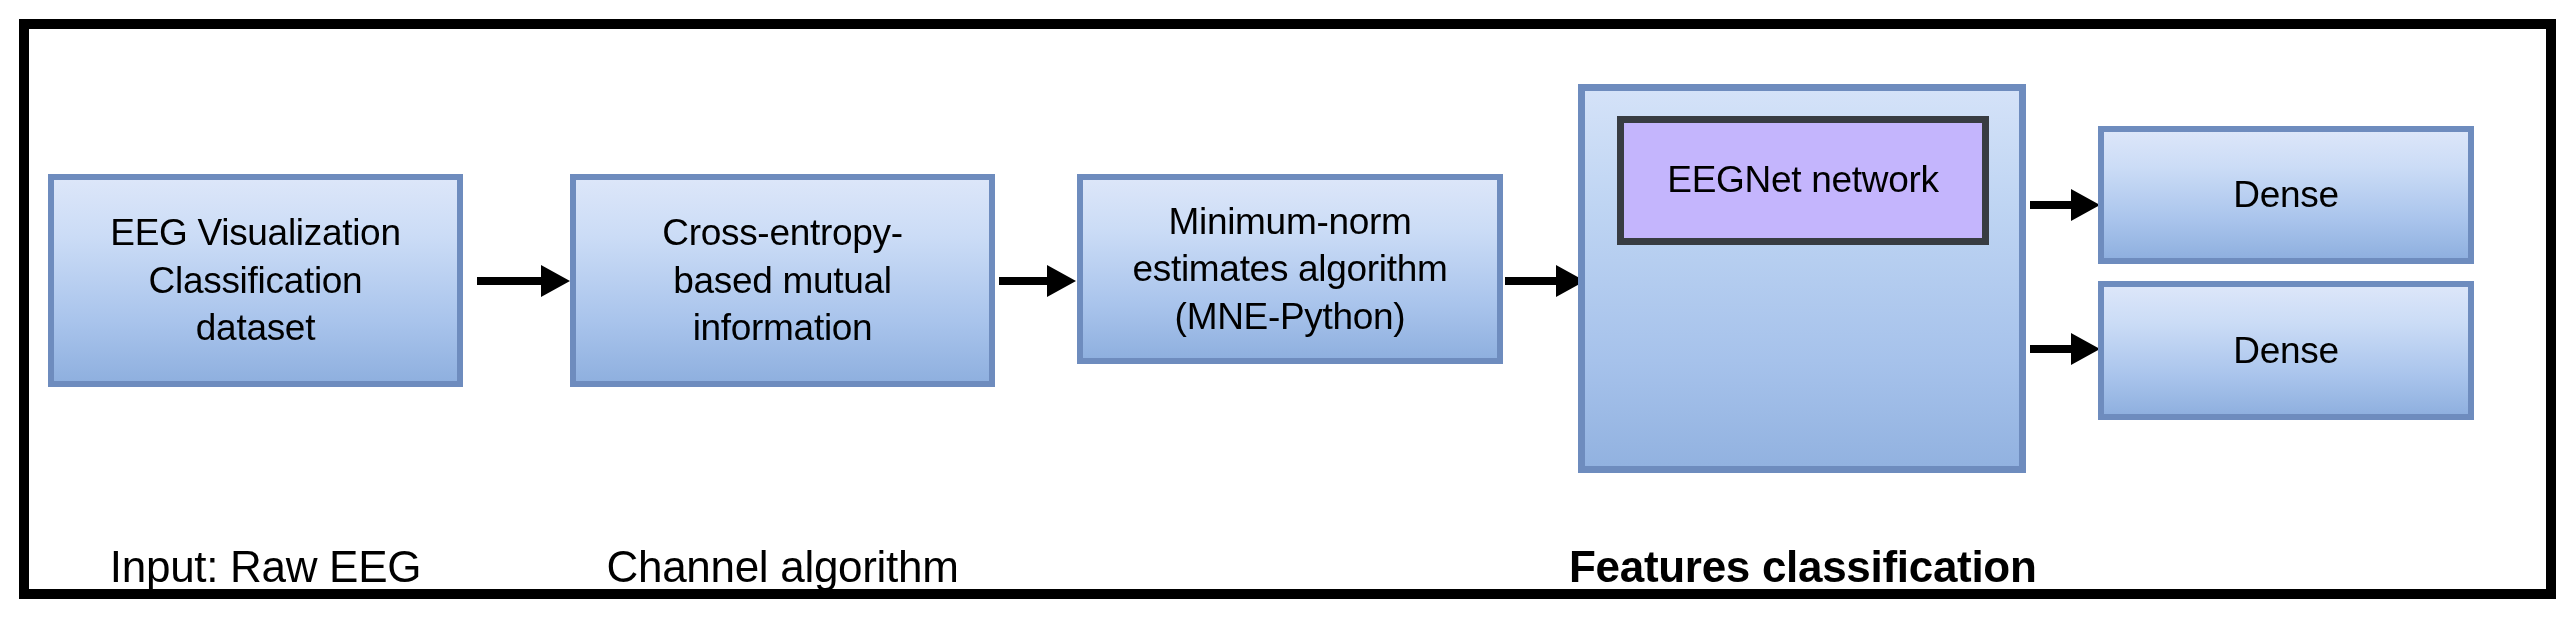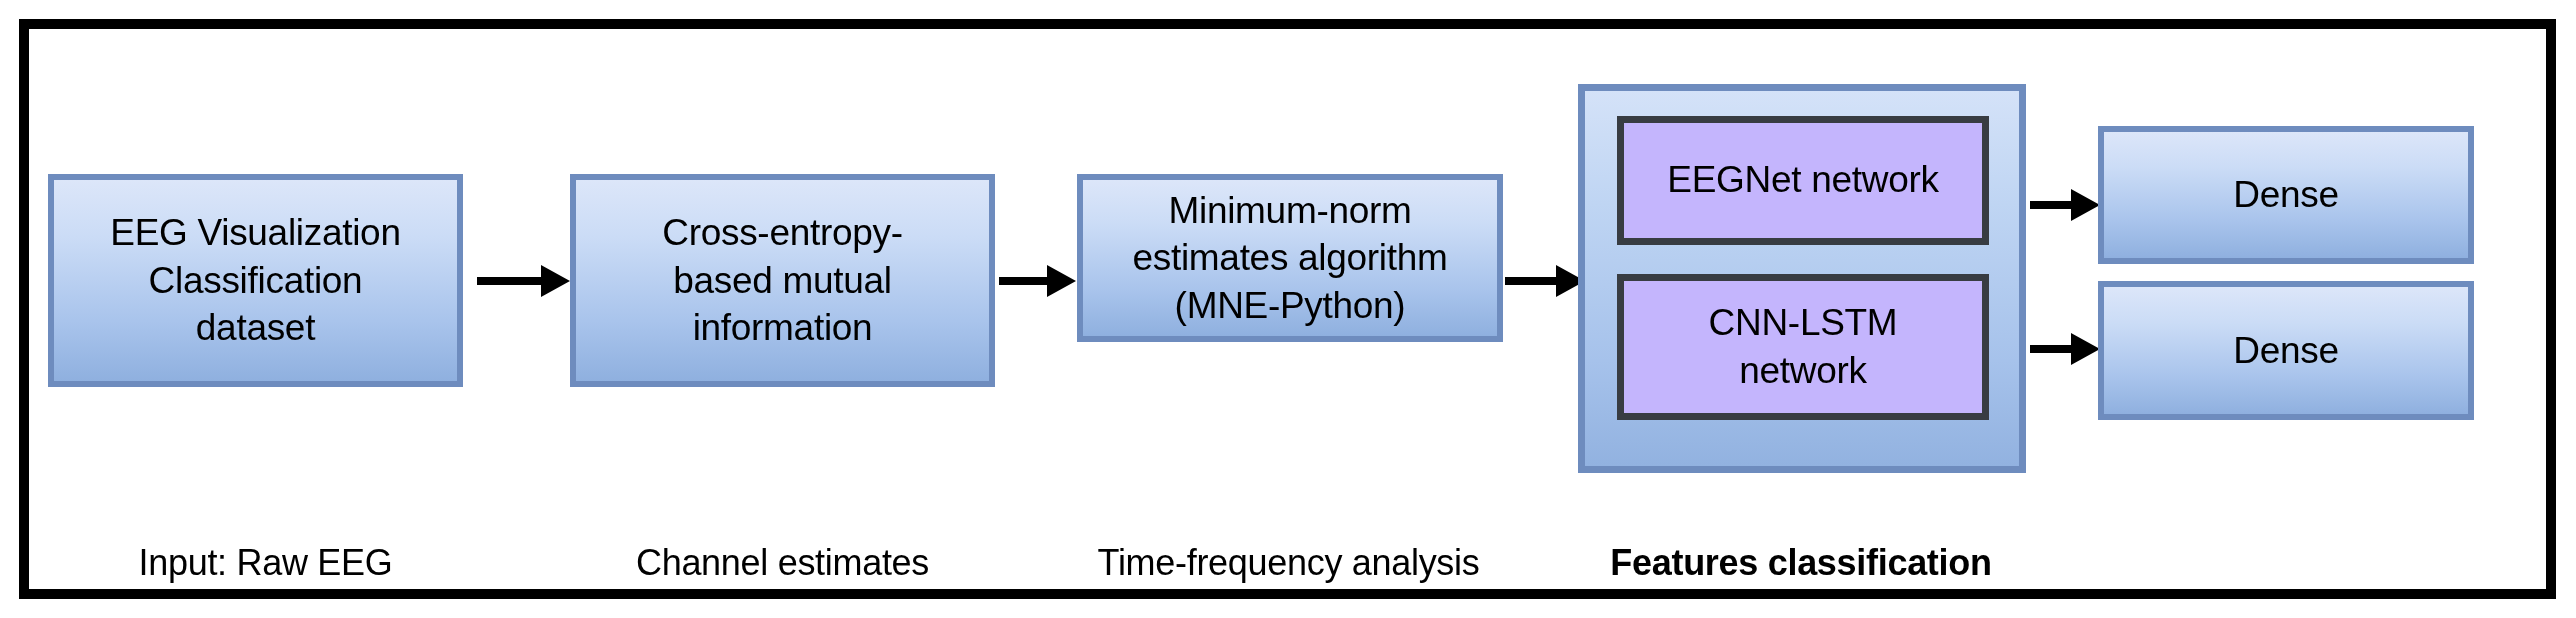--- a/index.html
+++ b/index.html
@@ -101,21 +101,21 @@
     border-top: 16px solid transparent;
     border-bottom: 16px solid transparent;
     border-left: 29px solid #000000;
   }
 
   
   .stage-label {
     position: absolute;
     text-align: center;
     color: #000000;
-    font-size: 36px;
+    font-size: 44px;
     font-family: "Liberation Sans", sans-serif;
     letter-spacing: -0.3px;
     white-space: nowrap;
   }
 </style>
 </head>
 <body>
 
 <div id="canvas">
 
@@ -136,42 +136,38 @@
     <span class="box-text">Cross-entropy-
 based mutual
 information</span>
   </div>
 
   <div class="arrow" style="left:999px; top:277px; width:77px;">
     <div class="shaft" style="width:50px;"></div>
     <div class="head" style="left:48px;"></div>
   </div>
 
-  <div class="flow-box" style="left:1077px; top:174px; width:426px; height:168px;justify-content:center;">
+  <div class="flow-box" style="left:1077px; top:174px; width:426px; height:190px;justify-content:center;">
     <span class="box-text">Minimum-norm
 estimates algorithm
 (MNE-Python)</span>
   </div>
 
   <div class="arrow" style="left:1505px; top:277px; width:81px;">
     <div class="shaft" style="width:53px;"></div>
     <div class="head" style="left:51px;"></div>
   </div>
 
   <div class="group-box" style="left:1578px; top:84px; width:448px; height:389px;">
   </div>
 
   <div class="sub-box" style="left:1617px; top:116px; width:372px; height:129px;">
     <span class="box-text">EEGNet network</span>
   </div>
 
-  <div class="sub-box" style="left:1617px; top:274px; width:372px; height:146px;">
-    <span class="box-text">CNN-LSTM
-network</span>
-  </div>
 
   <div class="arrow" style="left:2030px; top:201px; width:69px;">
     <div class="shaft" style="width:43px;"></div>
     <div class="head" style="left:41px;"></div>
   </div>
 
   <div class="arrow" style="left:2030px; top:345px; width:69px;">
     <div class="shaft" style="width:43px;"></div>
     <div class="head" style="left:41px;"></div>
   </div>
@@ -179,21 +175,20 @@
   <div class="flow-box" style="left:2098px; top:126px; width:376px; height:138px;">
     <span class="box-text">Dense</span>
   </div>
 
   <div class="flow-box" style="left:2098px; top:281px; width:376px; height:139px;">
     <span class="box-text">Dense</span>
   </div>
 
   <div class="stage-label" style="left:58px; top:542px; width:415px;">Input: Raw EEG</div>
 
-  <div class="stage-label" style="left:570px; top:542px; width:425px;">Channel estimates</div>
+  <div class="stage-label" style="left:570px; top:542px; width:425px;">Channel algorithm</div>
 
-  <div class="stage-label" style="left:1064px; top:542px; width:449px;">Time-frequency analysis</div>
 
   <div class="stage-label" style="left:1569px; top:542px; width:464px;font-weight:bold;">Features classification</div>
 
 
 </div>
 
 
 </body></html>

